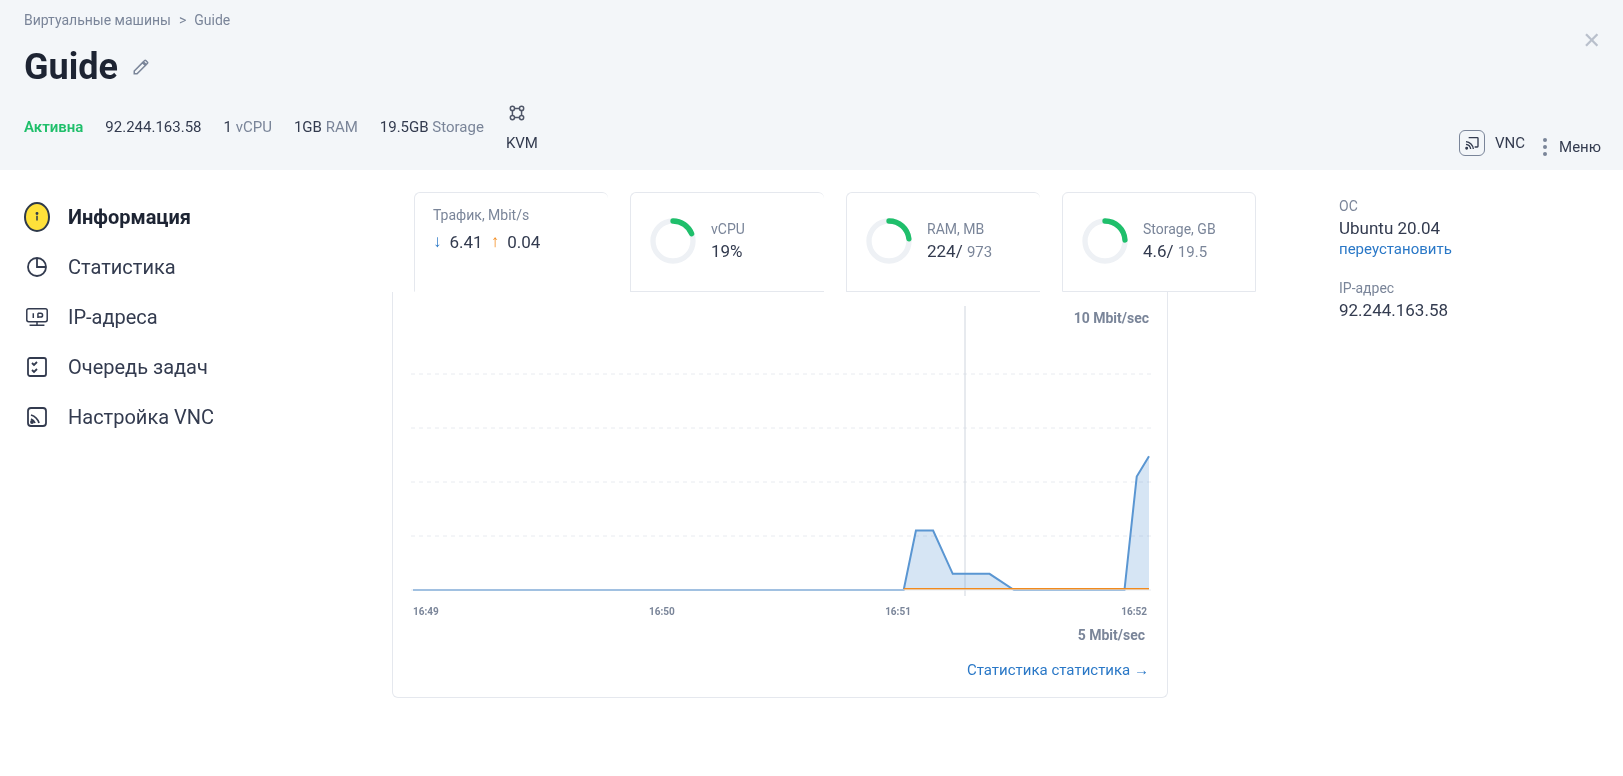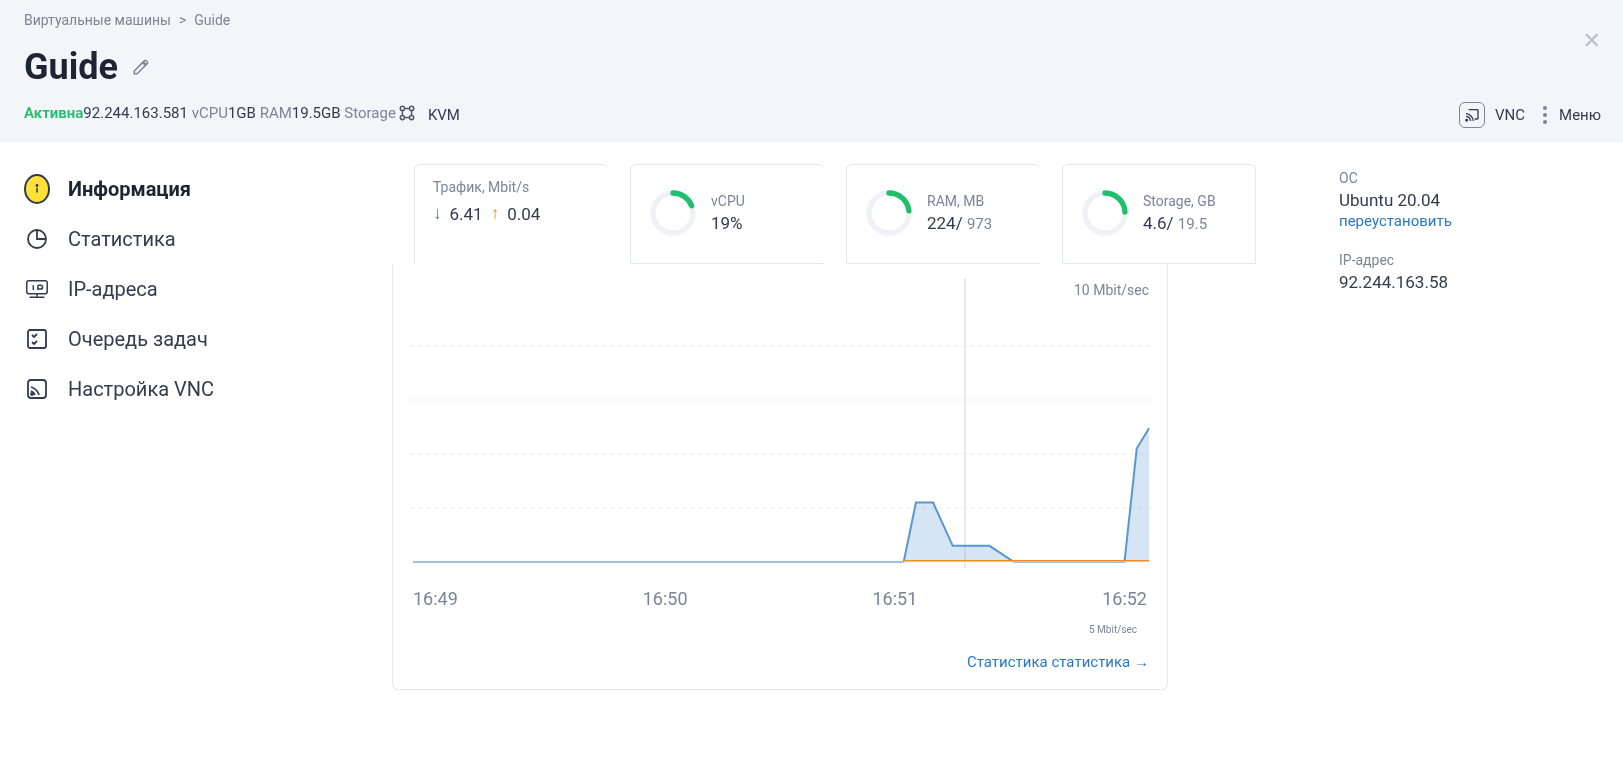--- a/index.html
+++ b/index.html
@@ -23,27 +23,27 @@
     font-size:15px;
   }
   .page{width:1623px;height:776px;overflow:hidden;}
   .header{background:var(--softbg);padding:12px 24px 18px 24px;position:relative;}
   .breadcrumb{display:flex;align-items:center;gap:8px;color:var(--muted);font-size:14px;}
   .breadcrumb a{color:var(--muted);text-decoration:none;}
   .close-x{position:absolute;right:22px;top:28px;font-size:22px;color:#b9c0cc;cursor:pointer;}
   .title-row{display:flex;align-items:center;gap:14px;margin-top:18px;}
   .title{font-size:36px;font-weight:700;color:var(--ink);margin:0;}
   .edit-ic{width:18px;height:18px;color:var(--muted);}
-  .meta-row{display:flex;align-items:center;margin-top:14px;}
+  .meta-row{display:flex;align-items:center;gap:22px;margin-top:14px;}
   .status-active{color:var(--green);font-weight:600;}
   .meta-item{color:var(--text);}
   .meta-item .mut{color:var(--muted);}
-  .kvm{display:flex;align-items:flex-end;gap:10px;color:var(--text);}
+  .kvm{display:flex;align-items:flex-start;gap:10px;color:var(--text);flex-direction:column;}
   .kvm svg{width:22px;height:22px;color:var(--text);opacity:.85;}
-  .header-actions{position:absolute;right:22px;bottom:14px;display:flex;align-items:center;gap:18px;}
+  .header-actions{position:absolute;right:22px;bottom:14px;display:flex;align-items:flex-end;gap:18px;}
   .hact{display:flex;align-items:center;gap:10px;color:var(--text);cursor:pointer;}
   .hact .ic-box{display:flex;align-items:center;justify-content:center;width:26px;height:26px;border:1.5px solid var(--muted);border-radius:6px;}
   .menu-dots{display:flex;flex-direction:column;gap:3px;margin-right:2px;}
   .menu-dots span{width:4px;height:4px;background:var(--muted);border-radius:50%;}
   .content{display:flex;padding:22px 24px;gap:28px;}
   .sidebar{width:340px;flex:0 0 340px;}
   .side-item{display:flex;align-items:center;gap:18px;padding:12px 0;cursor:pointer;}
   .side-item .ic{width:26px;height:26px;display:flex;align-items:center;justify-content:center;color:var(--text);}
   .side-item.active .ic{ color:#000; }
   .side-item.active .ic-circle{background:#ffe13a;border-radius:50%;width:30px;height:30px;border:2.5px solid #2f3a4a;box-sizing:border-box;display:flex;align-items:center;justify-content:center;}
@@ -63,24 +63,24 @@
   .arw.down{color:var(--blue);}
   .arw.up{color:var(--orange);}
   .gauge{width:48px;height:48px;position:relative;}
   .gauge svg{width:48px;height:48px;transform:rotate(-90deg);}
   .gauge .track{stroke:#eef1f5;}
   .gauge .bar{stroke:var(--green);}
   .metric-text .t{font-size:14px;color:var(--muted);}
   .metric-text .v{font-size:17px;color:var(--text);margin-top:4px;}
   .metric-text .v .mut{color:var(--muted);font-size:15px;}
   .chartbox{border:1px solid var(--border);border-top:none;border-radius:0 0 6px 6px;padding:14px 18px 18px 18px;width:776px;}
-  .chart-wrap{position:relative;}
+  .chart-wrap{position:relative;font-weight:bold;}
   .chart-top-label{position:absolute;right:0;top:4px;color:var(--muted);font-size:14px;}
-  .chart-bottom-label{position:absolute;right:12px;bottom:-26px;color:var(--muted);font-size:10px;}
-  .x-ticks{display:flex;justify-content:space-between;color:var(--muted);font-size:18px;margin-top:20px;padding:0 2px;}
+  .chart-bottom-label{position:absolute;right:4px;bottom:-26px;color:var(--muted);font-size:14px;}
+  .x-ticks{display:flex;justify-content:space-between;color:var(--muted);font-size:10px;margin-top:10px;padding:0 2px;}
   .more-stats{text-align:right;margin-top:44px;}
   .more-stats a{color:var(--link);text-decoration:none;font-size:15px;}
   .rightinfo{width:260px;flex:0 0 260px;padding-top:6px;}
   .ri-block{margin-bottom:22px;}
   .ri-label{color:var(--muted);font-size:14px;}
   .ri-val{color:var(--text);font-size:17px;margin-top:4px;}
   .ri-link{color:var(--link);cursor:pointer;margin-top:2px;display:inline-block;}
   svg{display:block;}
 </style>
 </head>

